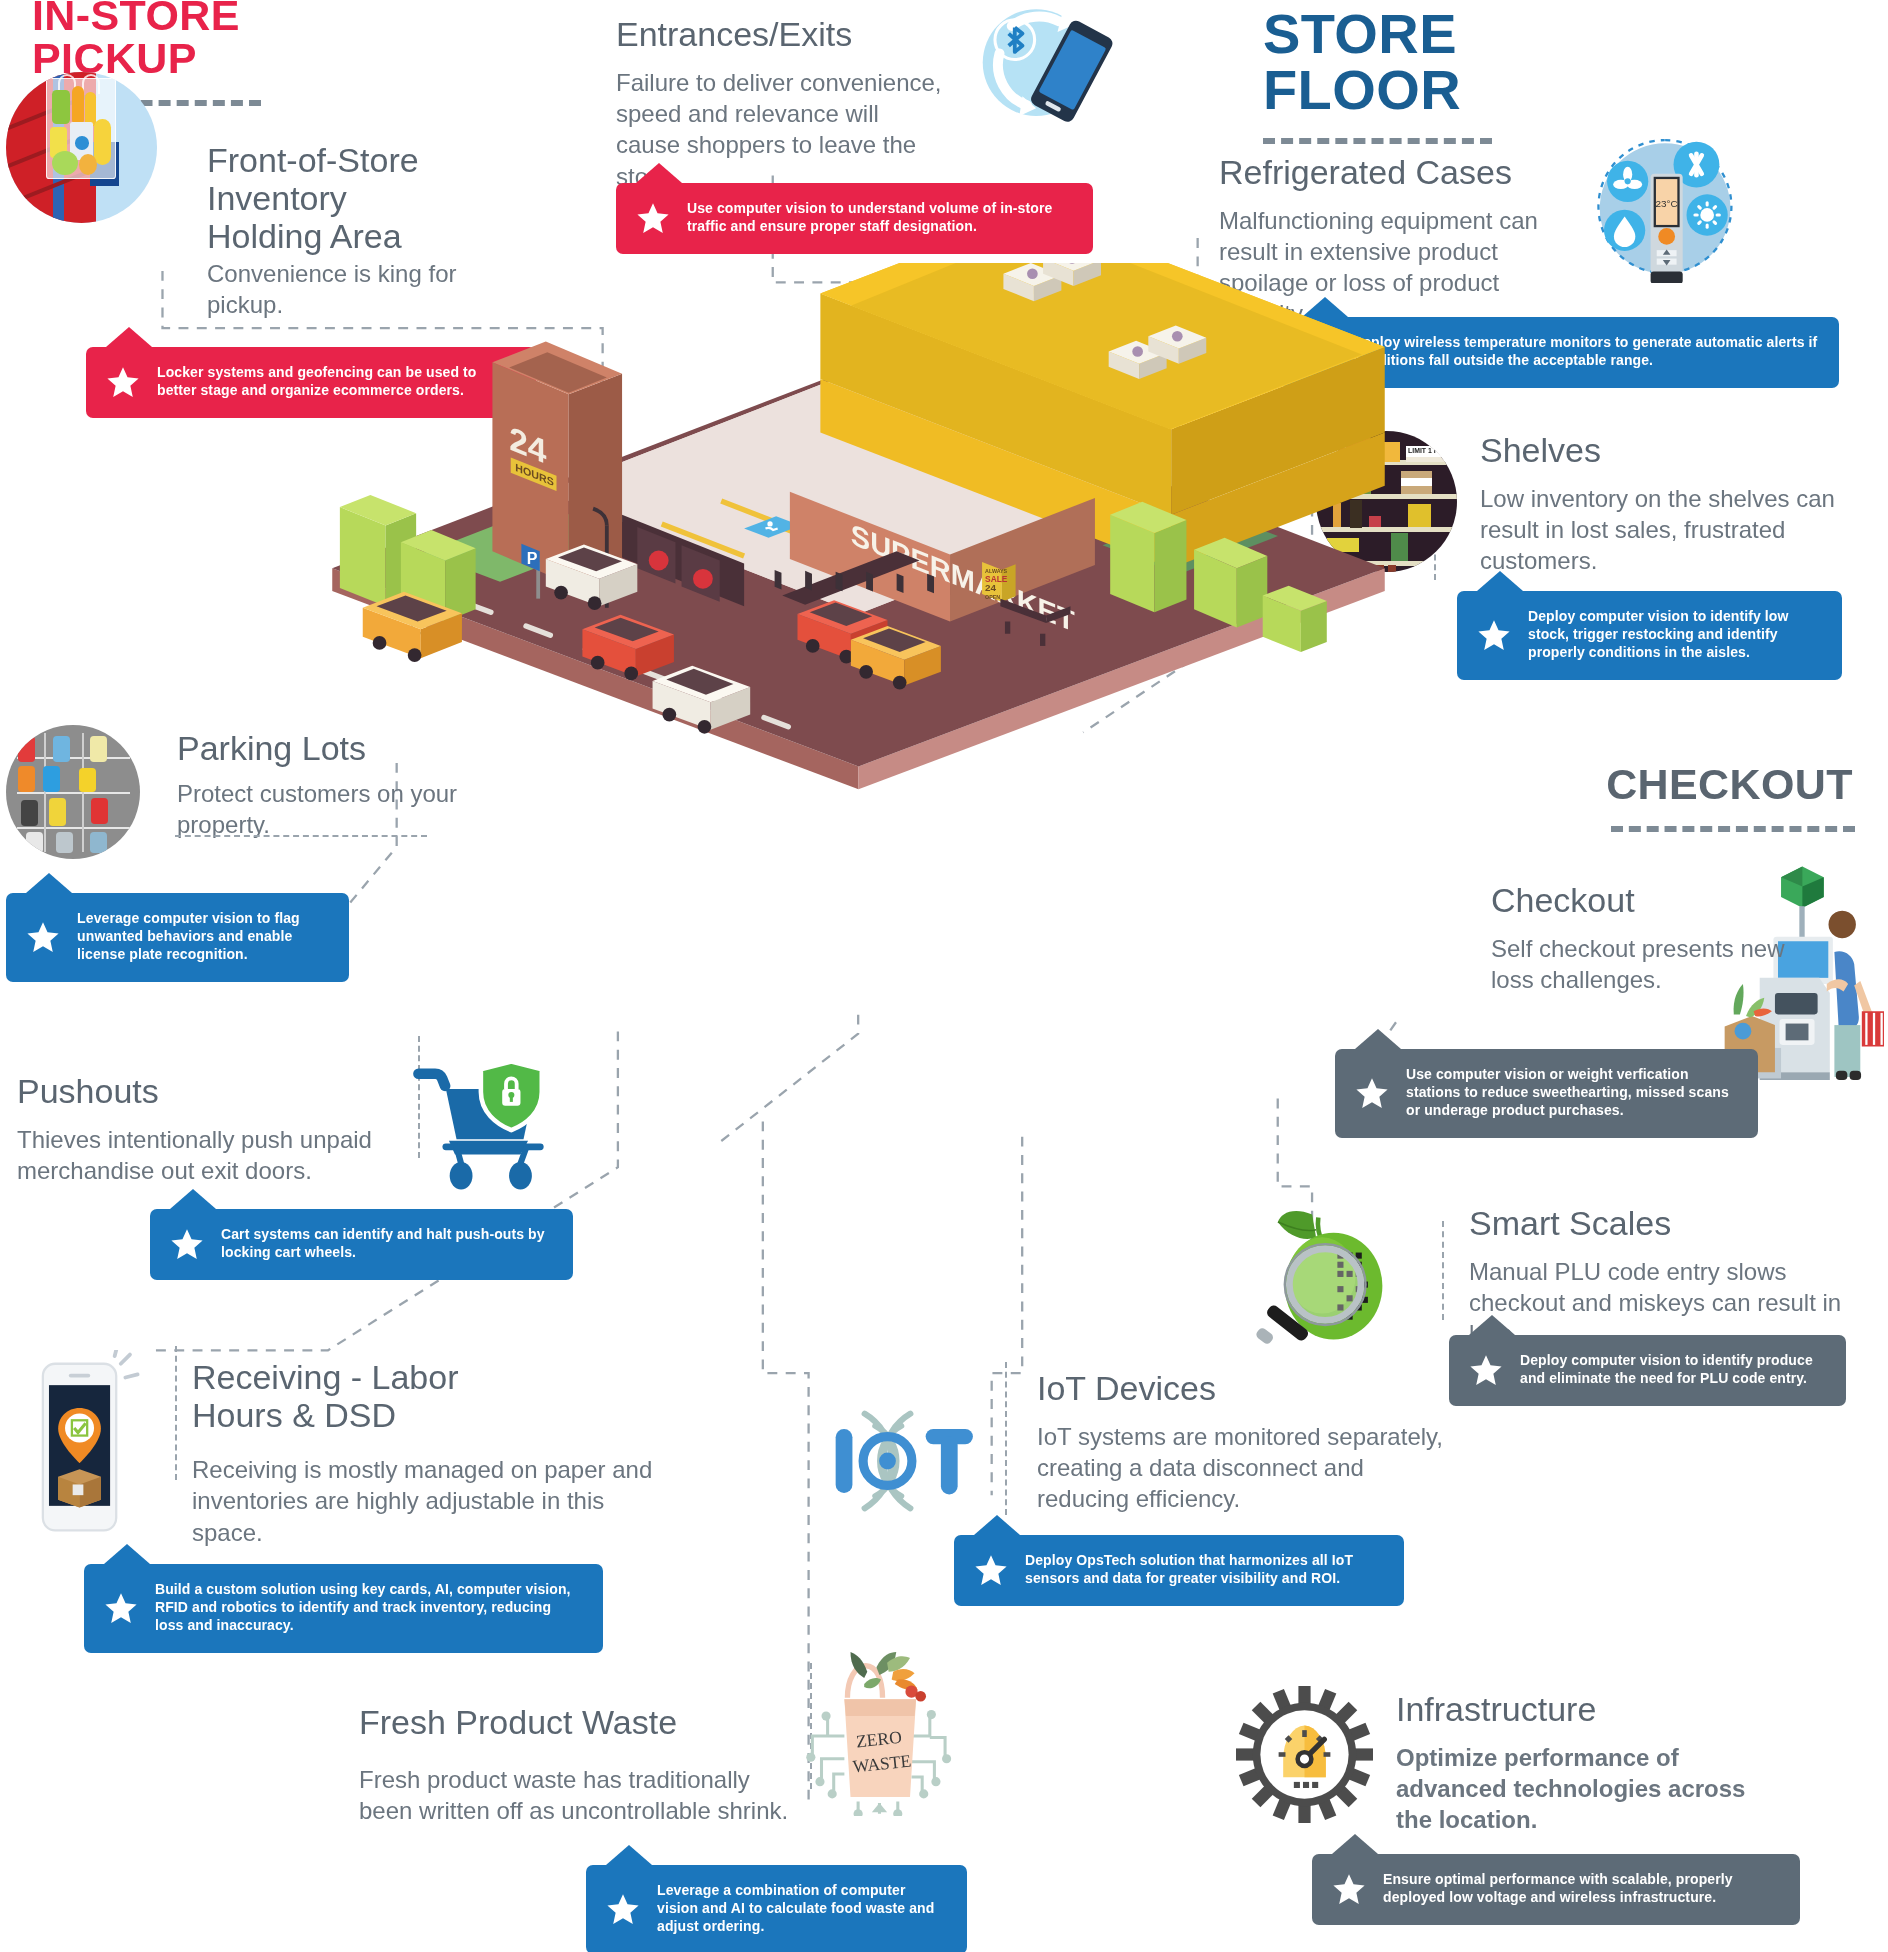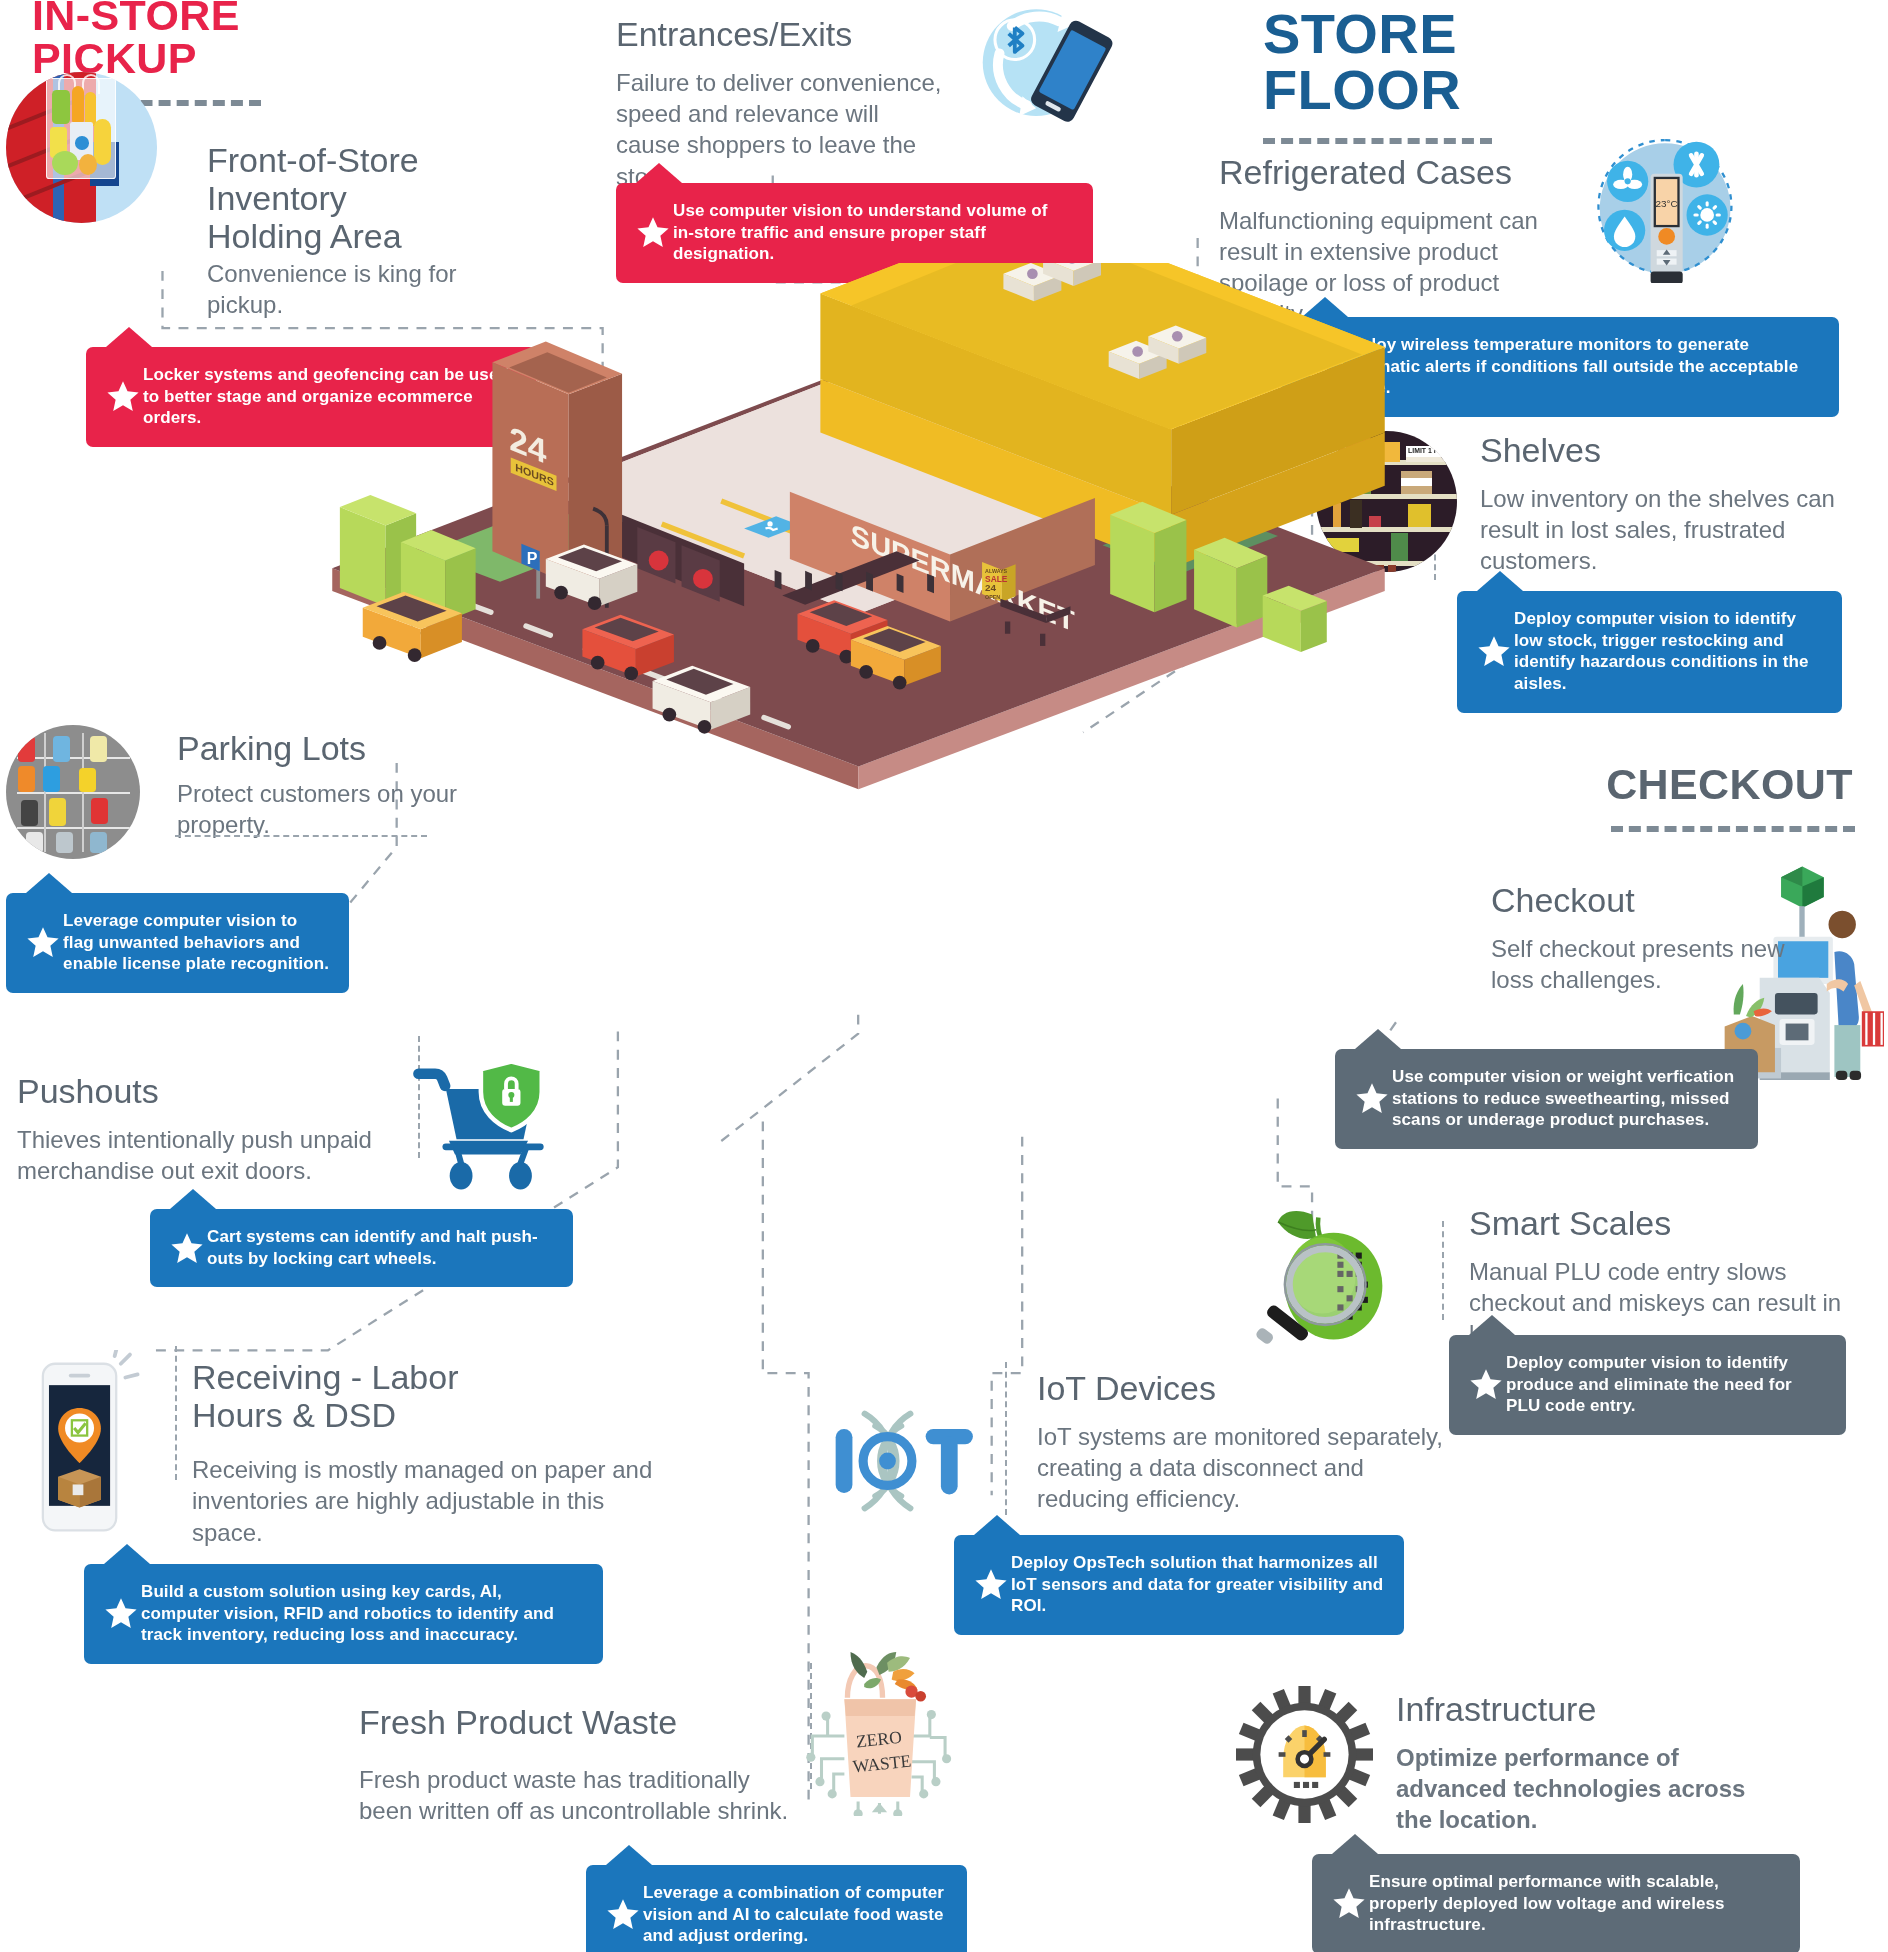--- a/index.html
+++ b/index.html
@@ -32,23 +32,23 @@
     font-size:34px; letter-spacing:0px;
   }
   .blk p {
     font-weight:400; color:#6b757f; line-height:1.30;
     font-size:24px; margin-top:7.6px;
   }
 
   
   .callout {
     position:absolute; border-radius:6.9px; color:#fff;
-    display:flex; align-items:center; gap:3px;
+    display:flex; align-items:center; gap:17px;
     padding:17px 20px 18.3px 20px;
-    font-size:17px; font-weight:bold; line-height:1.27;
+    font-size:14px; font-weight:bold; line-height:1.27;
     letter-spacing:0.1px;
   }
   .callout .star { flex:0 0 auto; width:34px; height:34px; }
   .callout .star svg { display:block; width:34px; height:34px; }
   .callout .ctext { flex:1 1 auto; }
   .callout::after {
     content:""; position:absolute; top:-20px;
     width:0; height:0;
     border-left:23px solid transparent;
     border-right:23px solid transparent;
@@ -288,21 +288,21 @@
   <div class="blk" style="left:1480px; top:431px; width:381px;">
     <h3>Shelves</h3>
     <p style="margin-top:13.7px;">Low inventory on the shelves can result in lost sales, frustrated customers.</p>
   </div>
   <div class="callout c-blue" style="left:1457px; top:591px; width:385px;">
     <span class="star">
         <svg viewBox="0 0 24 24">
           <polygon points="12,1.5 15.2,8.6 23,9.5 17.2,14.7 18.9,22.5 12,18.5 5.1,22.5 6.8,14.7 1,9.5 8.8,8.6"></polygon>
         </svg>
       </span>
-    <span class="ctext">Deploy computer vision to identify low stock, trigger restocking and identify hazardous conditions in the aisles.</span>
+    <span class="ctext">Deploy computer vision to identify low stock, trigger restocking and identify properly conditions in the aisles.</span>
   </div>
 
   <div class="circ" style="left:6.1px; top:725px; width:134px; height:134px; background:#8d8d8d;">
     <div style="position:absolute;left:10.7px;top:32px;width:113px;height:2.3px;background:#e7e7e7;"></div>
     <div style="position:absolute;left:10.7px;top:67px;width:113px;height:2.3px;background:#e7e7e7;"></div>
     <div style="position:absolute;left:10.7px;top:102px;width:113px;height:2.3px;background:#e7e7e7;"></div>
     <div style="position:absolute;left:38px;top:7.6px;width:1.5px;height:119px;background:#cfcfcf;"></div>
     <div style="position:absolute;left:76px;top:7.6px;width:1.5px;height:119px;background:#cfcfcf;"></div>
     <div style="position:absolute;left:12.2px;top:10.7px;width:17px;height:26px;background:#e23b3b;border-radius:3.8px;"></div>
     <div style="position:absolute;left:47px;top:10.7px;width:17px;height:26px;background:#6fb5e0;border-radius:3.8px;"></div>

